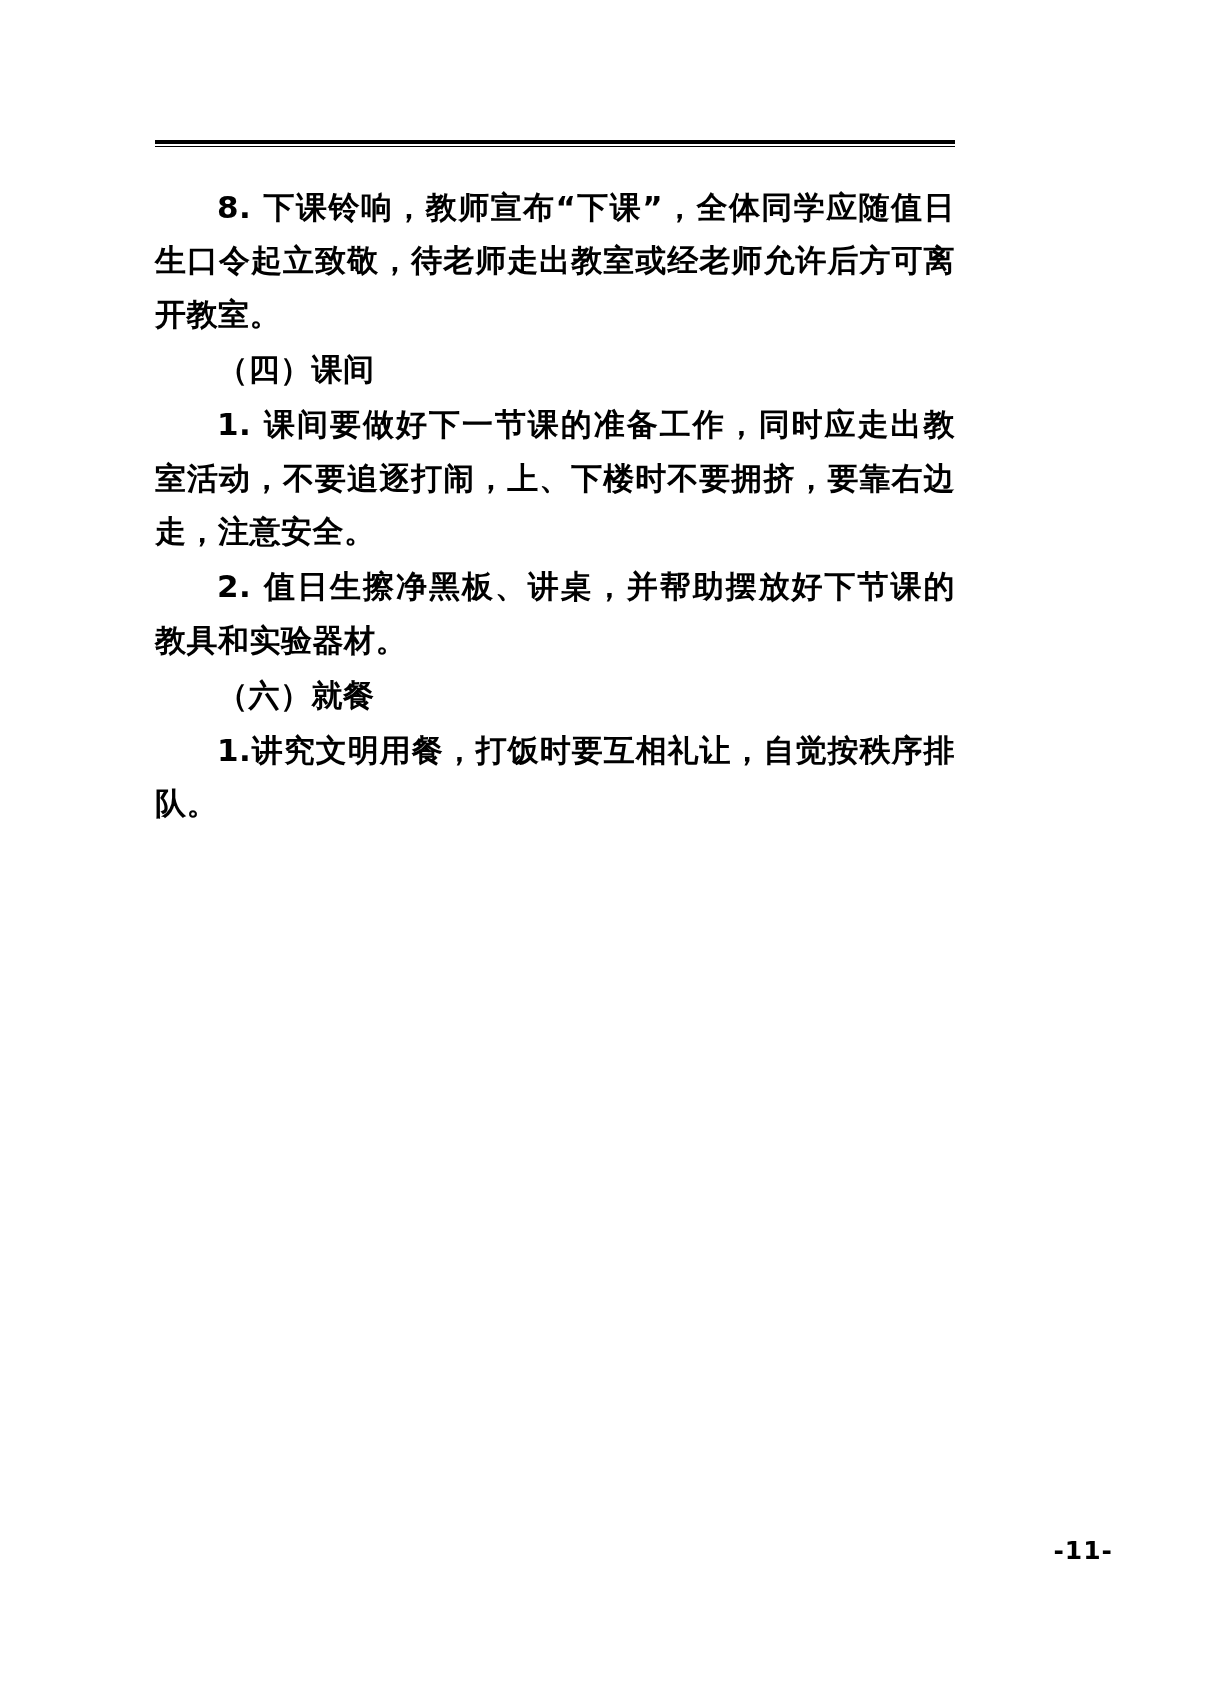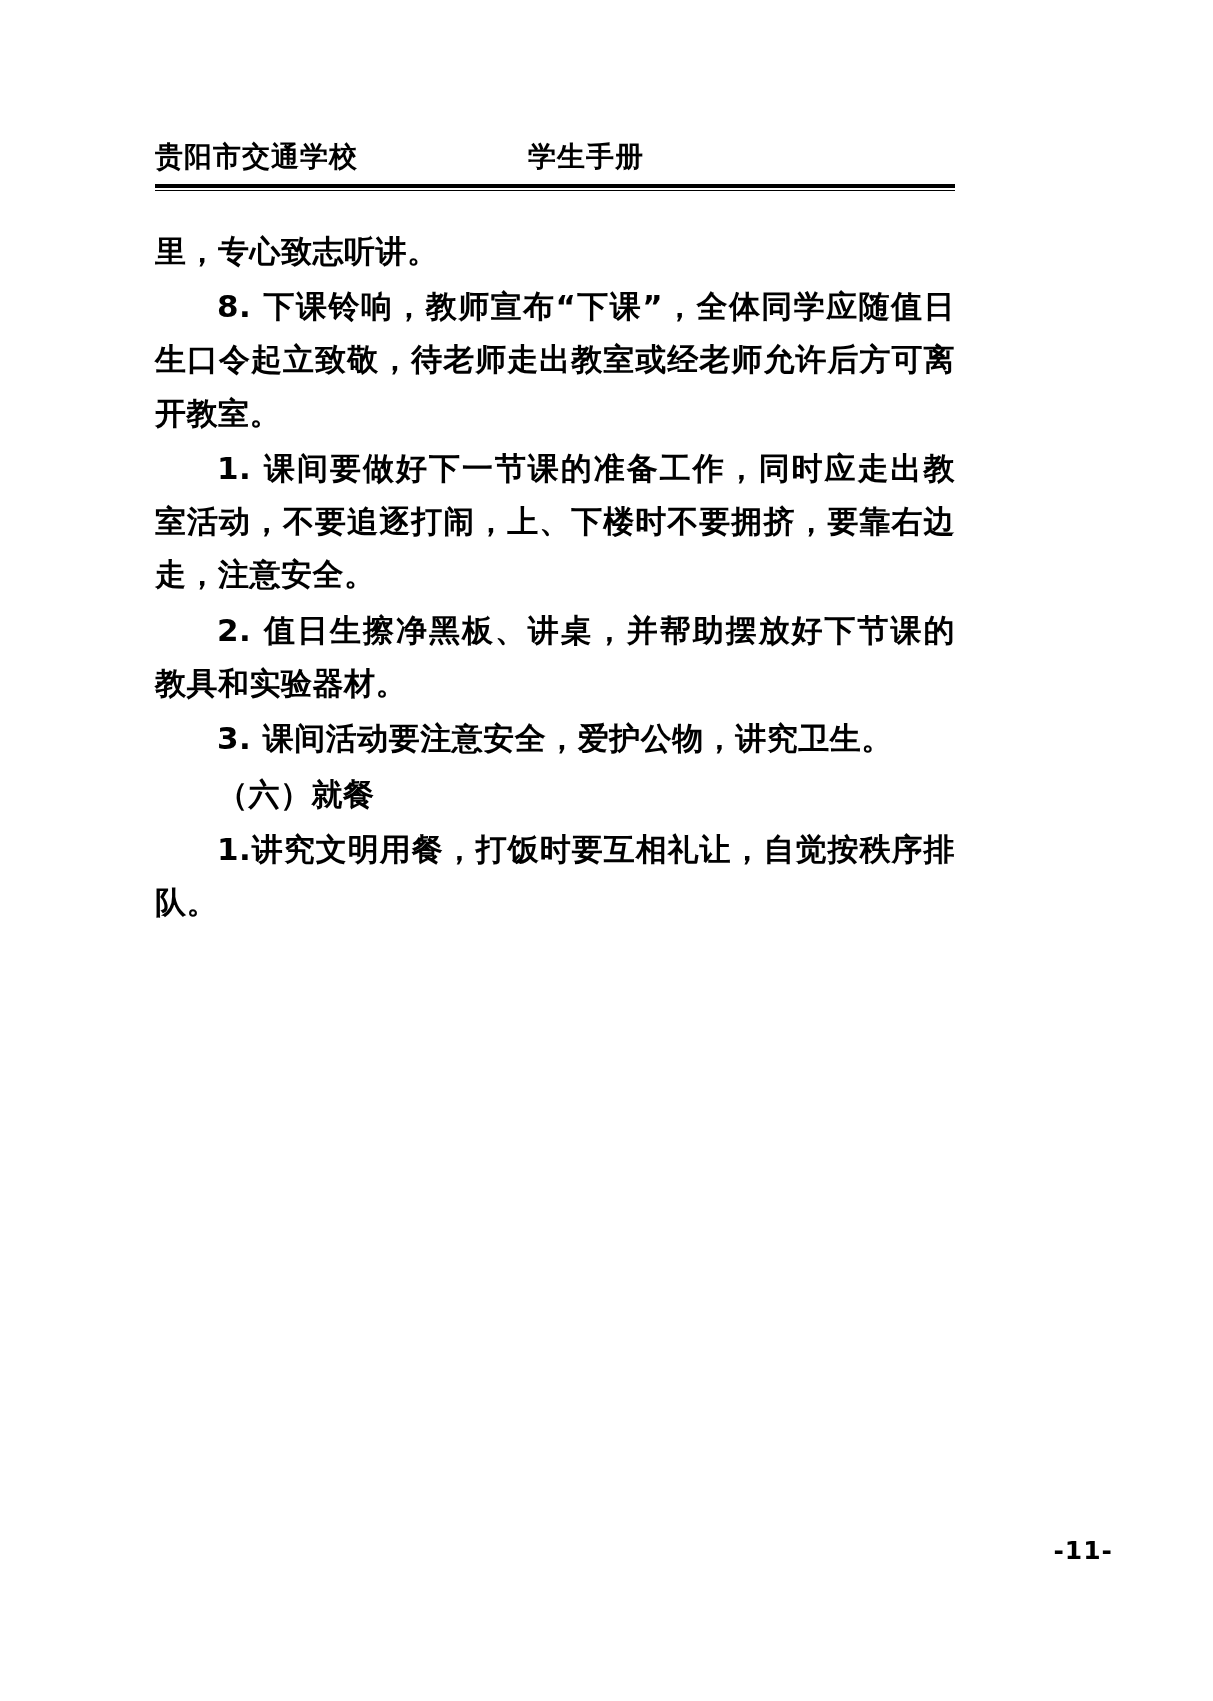--- a/index.html
+++ b/index.html
@@ -73,32 +73,27 @@
     letter-spacing: 1px;
   }
 </style>
 </head>
 <body>
 
 <div class="page">
 
   <div class="content">
 
-    <div class="header">
-      <span class="header-left">贵阳市交通学校</span>
-      <span class="header-right">学生手册</span>
-    </div>
     <div class="header-rule"></div>
 
     <div class="body-text">
-      <p class="para">里，专心致志听讲。</p>
       <p class="para indent">8. 下课铃响，教师宣布“下课”，全体同学应随值日生口令起立致敬，待老师走出教室或经老师允许后方可离开教室。</p>
+      <p class="para indent">（四）课间</p>
       <p class="para indent">1. 课间要做好下一节课的准备工作，同时应走出教室活动，不要追逐打闹，上、下楼时不要拥挤，要靠右边走，注意安全。</p>
       <p class="para indent">2. 值日生擦净黑板、讲桌，并帮助摆放好下节课的教具和实验器材。</p>
-      <p class="para indent">3. 课间活动要注意安全，爱护公物，讲究卫生。</p>
       <p class="para indent">（六）就餐</p>
       <p class="para indent">1.讲究文明用餐，打饭时要互相礼让，自觉按秩序排队。</p>
     </div>
 
   </div>
 
   <div class="page-number">-11-</div>
 
 </div>
 

